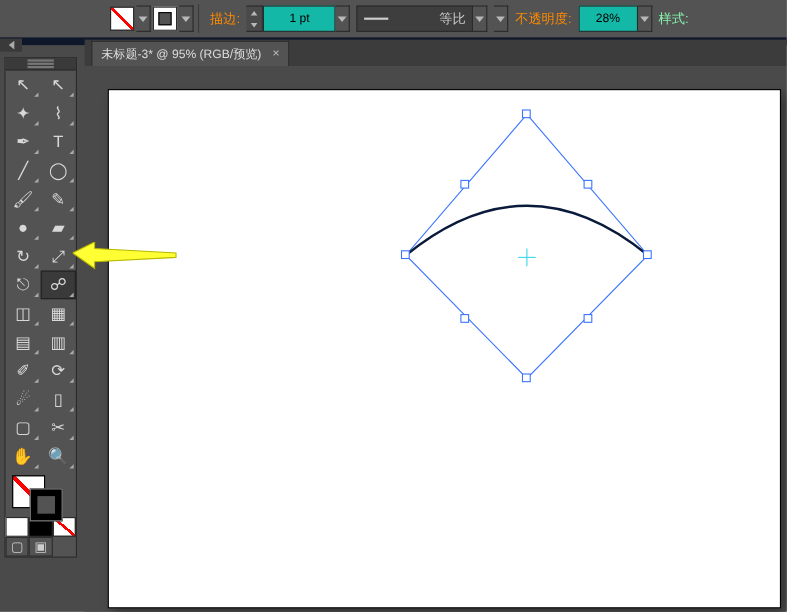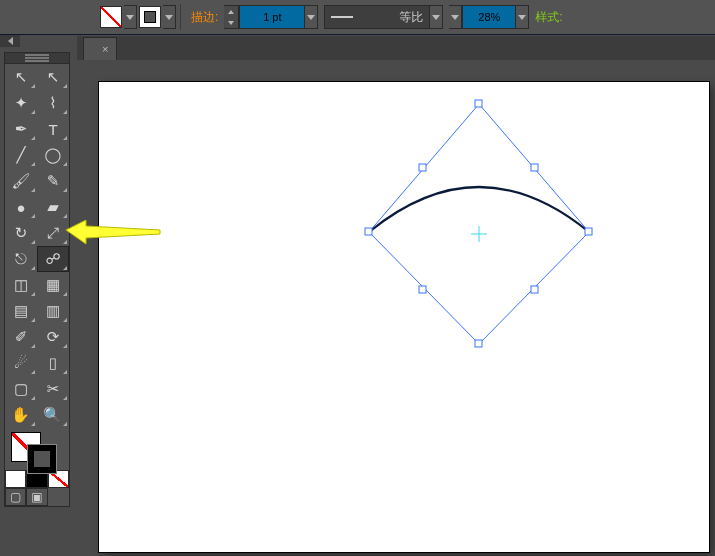--- a/index.html
+++ b/index.html
@@ -1,27 +1,27 @@
 <!DOCTYPE html>
 <html><head>
 <meta charset="utf-8">
 <style>
   html,body{margin:0;padding:0;width:715px;height:556px;background:#4a4a4a;font-family:"Microsoft YaHei",Arial,sans-serif;font-size:12px;color:#ccc;overflow:hidden;}
   
-  .topbar{position:absolute;left:0;top:0;width:715px;height:34px;background:#535353;border-bottom:1px solid #0f172a;display:flex;align-items:center;}
+  .topbar{position:absolute;left:0;top:0;width:715px;height:34px;background:#535353;border-bottom:7px solid #0f172a;display:flex;align-items:center;}
   .topbar .sep{width:1px;height:26px;background:#3a3a3a;margin:0 4px;}
-  .topbar .lbl{color:#84cc16;padding:0 6px;}
+  .topbar .lbl{color:#86efac;padding:0 6px;}
   .topbar .lbl.orange{color:#ff8a00;}
   .swatch{width:22px;height:22px;border:1px solid #2a2a2a;margin:0 2px;display:flex;align-items:center;justify-content:center;background:#535353;box-sizing:border-box;}
   .swatch.nofill{background:linear-gradient(to top right,#fff 0 46%,#f00 46% 54%,#fff 54% 100%);}
   .swatch.stroke{position:relative;background:#fff;}
   .swatch.stroke::after{content:"";position:absolute;inset:4px;background:#535353;border:1px solid #000;}
   .dd{width:12px;height:22px;border:1px solid #2a2a2a;border-left:none;background:#535353;display:flex;align-items:center;justify-content:center;}
   .dd::after{content:"";border-left:4px solid transparent;border-right:4px solid transparent;border-top:5px solid #b8b8b8;}
-  .combo{height:22px;border:1px solid #2a2a2a;background:#0369a1;color:#000;display:flex;align-items:center;padding:0 6px;font-size:11px;min-width:52px;justify-content:center;text-align:center;}
+  .combo{height:22px;border:1px solid #2a2a2a;background:#14b8a6;color:#000;display:flex;align-items:center;padding:0 6px;font-size:11px;min-width:52px;justify-content:center;text-align:center;}
   .spin{width:14px;height:22px;border:1px solid #2a2a2a;border-left:none;background:#4a4a4a;display:flex;flex-direction:column;}
   .spin div{flex:1;display:flex;align-items:center;justify-content:center;}
   .spin div::after{content:"";border-left:3px solid transparent;border-right:3px solid transparent;}
   .spin .up::after{border-bottom:4px solid #b8b8b8;}
   .spin .dn::after{border-top:4px solid #b8b8b8;}
   .line-combo{height:22px;border:1px solid #2a2a2a;background:#3e3e3e;display:flex;align-items:center;padding:0 6px;min-width:92px;gap:40px;}
   .line-combo .ln{flex:1;height:0;border-top:2px solid #ccc;margin-right:6px;}
   
   .pathlabel{position:absolute;left:0;top:0;width:95px;height:34px;background:#535353;display:flex;align-items:center;padding-left:14px;color:#ddd;}
   .pathlabel::before{content:"";position:absolute;left:2px;top:12px;width:8px;height:8px;border:1px solid #888;}
@@ -75,20 +75,21 @@
   <div class="combo">1 pt</div>
   <div class="dd"></div>
   <div style="width:6px"></div>
   <div class="line-combo">
       <div class="ln"></div>
       <span>等比</span>
     </div>
   <div class="dd"></div>
   <div style="width:6px"></div>
   <div class="dd"></div>
+  <span class="lbl orange">不透明度:</span>
   <div class="combo" style="min-width:40px">28%</div>
   <div class="dd"></div>
   <span class="lbl">样式:</span>
 </div>
 
 <div class="collapsebar"></div>
 
 <div class="toolbox">
   <div class="toolhead"></div>
   <div class="toolgrid" id="toolgrid">
@@ -132,20 +133,21 @@
   </div>
   <div class="minirow">
     <div class="m">▢</div>
     <div class="m">▣</div>
     <div class="m" style="visibility:hidden"></div>
   </div>
 </div>
 
 <div class="tabstrip">
   <div class="tab">
+    <span>未标题-3* @ 95% (RGB/预览)</span>
     <span class="x">×</span>
   </div>
 </div>
 
 <div class="canvaswrap">
   <div class="artboard"></div>
   <svg class="canvas-svg" width="610" height="470">
 
     <g>
       <polygon points="380,22 490,150 380,262 270,150" fill="none" stroke="#3a74ff" stroke-width="1"></polygon>

